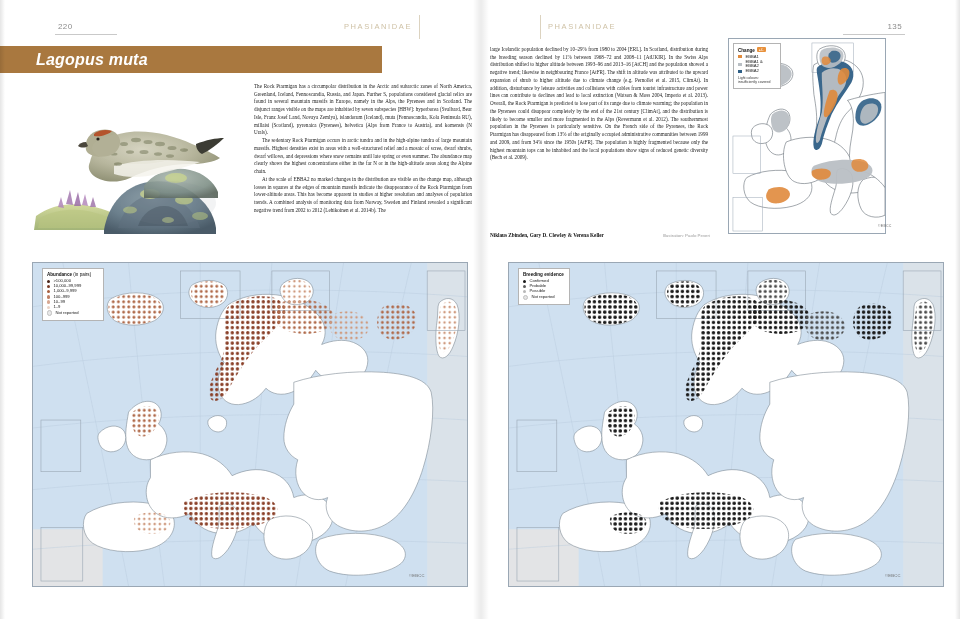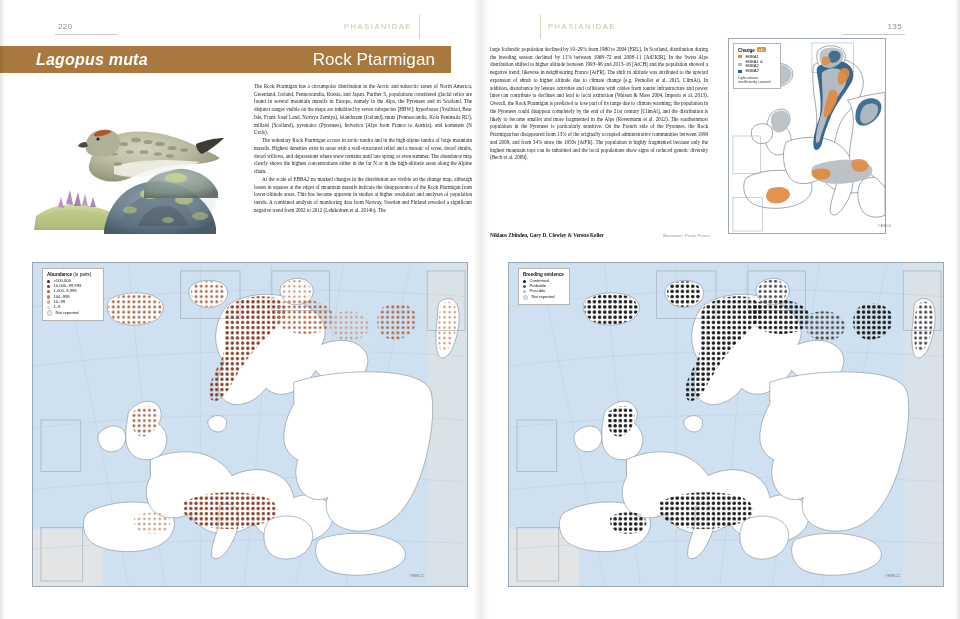--- a/index.html
+++ b/index.html
@@ -45,21 +45,21 @@
     color:#cfc2a6;font-family:"Liberation Sans",sans-serif;
   }
   .famhead-left{right:68px;}
   .famhead-right{left:68px;}
   .famrule{position:absolute;top:15px;width:1px;height:24px;background:#dcd3c0;}
   .famrule-left{right:60px;}
   .famrule-right{left:60px;}
 
   
   .titleband{
-    position:absolute;left:0;top:46px;width:451px;height:27px;
+    position:absolute;left:0;top:46px;width:382px;height:27px;
     background:#a9783f;
     display:flex;align-items:center;justify-content:space-between;
     box-sizing:border-box;padding:0 16px 0 36px;
   }
   .sciname{
     color:#ffffff;font-style:italic;font-weight:bold;font-size:16px;
     font-family:"Liberation Sans",sans-serif;letter-spacing:0.2px;
   }
   .comname{
     color:#ffffff;font-size:17px;font-family:"Liberation Sans",sans-serif;
@@ -138,21 +138,20 @@
 
   <div class="page page-left">
 
     <div class="folio folio-left">220</div>
     <div class="folio-rule rule-left"></div>
     <div class="famhead famhead-left">PHASIANIDAE</div>
     <div class="famrule famrule-left"></div>
 
     <div class="titleband">
       <span class="sciname">Lagopus muta</span>
-      <span class="comname">Rock Ptarmigan</span>
     </div>
 
     <div class="illo">
       <svg viewBox="0 0 222 175" class="mapsvg" preserveAspectRatio="xMidYMid meet">
         <defs>
           <radialGradient id="rockA" cx="45%" cy="35%" r="70%">
             <stop offset="0%" stop-color="#8fa2ab"></stop>
             <stop offset="60%" stop-color="#6b7f8c"></stop>
             <stop offset="100%" stop-color="#4a5b68"></stop>
           </radialGradient>

